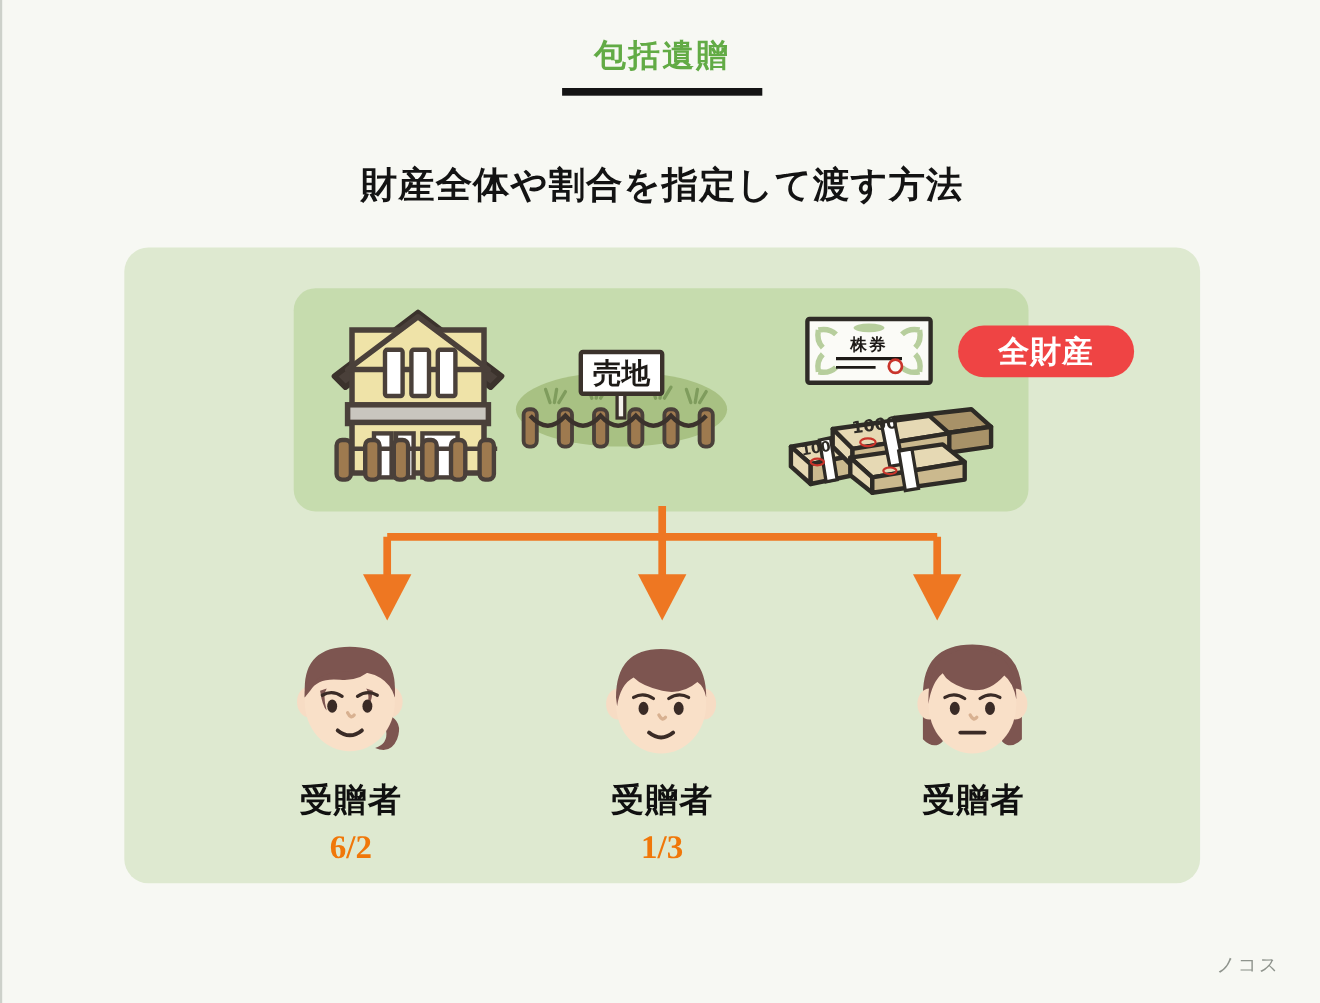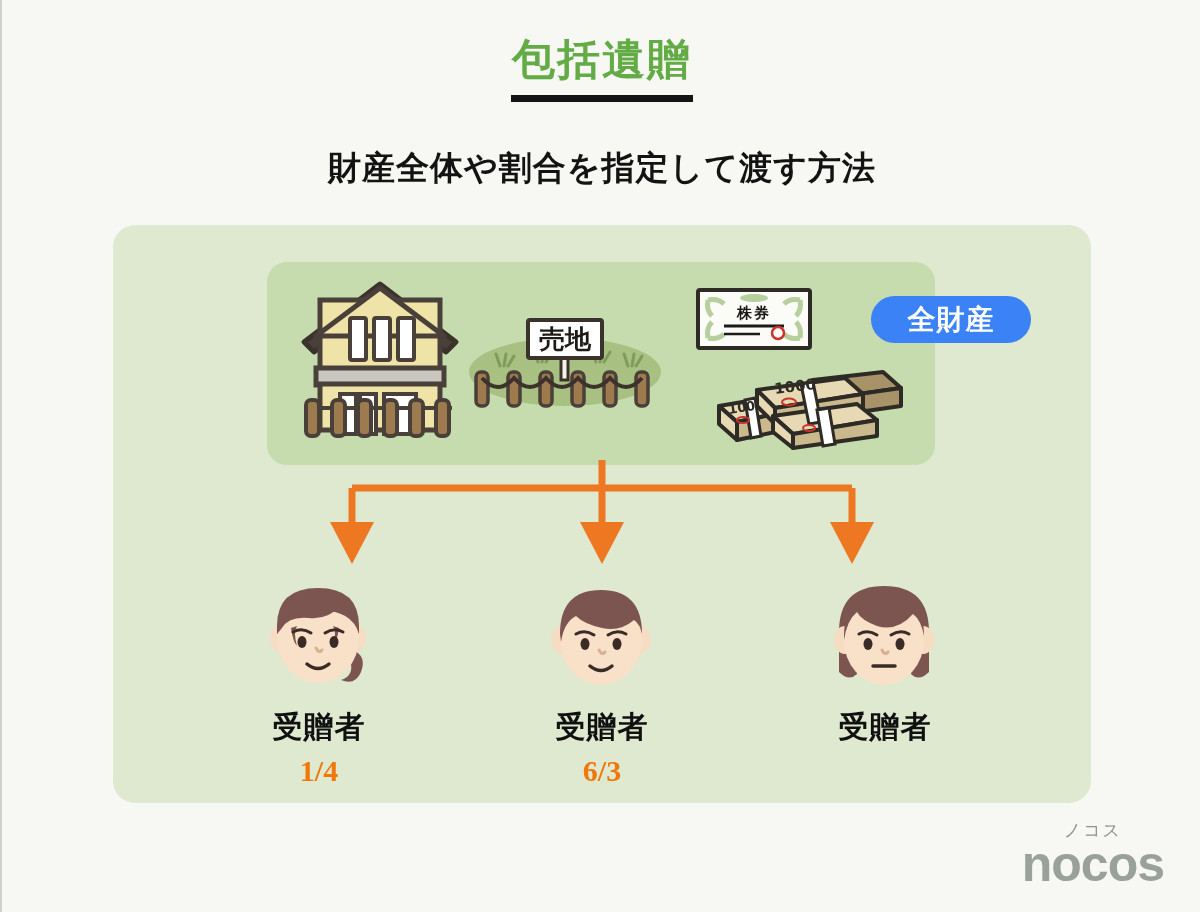--- a/index.html
+++ b/index.html
@@ -19,21 +19,21 @@
 
   
   .title-wrap {
     position: absolute;
     top: 36px;
     left: 0;
     width: 1200px;
     text-align: center;
   }
   .title {
-    font-size: 43px;
+    font-size: 29px;
     font-weight: bold;
     color: #62ab45;
     letter-spacing: 2px;
     line-height: 1.1;
     display: inline-block;
   }
   .title-rule {
     display: block;
     margin: 12px auto 0 auto;
     width: 182px;
@@ -72,36 +72,36 @@
     border-radius: 20px;
   }
 
   
   .badge {
     position: absolute;
     left: 869px;
     top: 296px;
     width: 160px;
     height: 47px;
-    background: #3b82f6;
+    background: #ef4444;
     border-radius: 24px;
     color: #ffffff;
     font-size: 28px;
     font-weight: bold;
     display: flex;
     align-items: center;
     justify-content: center;
     letter-spacing: 1px;
   }
 
   
   .asset { position: absolute; }
   .asset-house { left: 296px; top: 272px; }
   .asset-land  { left: 460px; top: 300px; }
-  .asset-stock { left: 692px; top: 286px; }
+  .asset-stock { left: 728px; top: 286px; }
   .asset-cash  { left: 703px; top: 358px; }
 
   
   .arrows {
     position: absolute;
     left: 300px;
     top: 460px;
     width: 600px;
     height: 110px;
   }
@@ -319,40 +319,40 @@
         <path d="M82 52 Q80 66 76 70 Q80 56 76 50 Z" fill="#7D5550"></path>
         <ellipse cx="45" cy="66" rx="4.5" ry="6" fill="#3A2B26"></ellipse>
         <ellipse cx="77" cy="66" rx="4.5" ry="6" fill="#3A2B26"></ellipse>
         <path d="M36 56 Q45 51 54 57" fill="none" stroke="#3A2B26" stroke-width="3" stroke-linecap="round"></path>
         <path d="M68 57 Q77 51 86 56" fill="none" stroke="#3A2B26" stroke-width="3" stroke-linecap="round"></path>
         <path d="M59 72 Q62 78 65 74" fill="none" stroke="#D8B191" stroke-width="3" stroke-linecap="round"></path>
         <path d="M50 88 Q61 97 72 88" fill="none" stroke="#3A2B26" stroke-width="3.5" stroke-linecap="round"></path>
       </svg>
     </div>
     <div class="recipient-name">受贈者</div>
-    <div class="recipient-share">1/4</div>
+    <div class="recipient-share">6/2</div>
   </div>
 
   <div class="recipient">
     <div class="face-holder">
       <svg width="124" height="120" viewBox="0 0 124 120" aria-hidden="true">
         <ellipse cx="22" cy="64" rx="11" ry="14" fill="#F7DCC4"></ellipse>
         <ellipse cx="100" cy="64" rx="11" ry="14" fill="#F7DCC4"></ellipse>
         <ellipse cx="61" cy="64" rx="41" ry="45" fill="#F9E0C8"></ellipse>
         <path d="M20 58 Q20 14 61 14 Q102 14 102 58 Q100 48 94 44 Q80 56 62 52 Q44 48 36 40 Q24 46 21 66 Z" fill="#7D5550"></path>
         <ellipse cx="45" cy="68" rx="4.5" ry="6" fill="#3A2B26"></ellipse>
         <ellipse cx="77" cy="68" rx="4.5" ry="6" fill="#3A2B26"></ellipse>
         <path d="M36 58 Q45 53 54 59" fill="none" stroke="#3A2B26" stroke-width="3" stroke-linecap="round"></path>
         <path d="M68 59 Q77 53 86 58" fill="none" stroke="#3A2B26" stroke-width="3" stroke-linecap="round"></path>
         <path d="M59 74 Q62 80 65 76" fill="none" stroke="#D8B191" stroke-width="3" stroke-linecap="round"></path>
         <path d="M50 90 Q61 99 72 90" fill="none" stroke="#3A2B26" stroke-width="3.5" stroke-linecap="round"></path>
       </svg>
     </div>
     <div class="recipient-name">受贈者</div>
-    <div class="recipient-share">6/3</div>
+    <div class="recipient-share">1/3</div>
   </div>
 
   <div class="recipient">
     <div class="face-holder">
       <svg width="124" height="120" viewBox="0 0 124 120" aria-hidden="true">
         <path d="M16 56 Q16 10 61 10 Q106 10 106 56 L106 96 Q96 106 88 98 L88 60 L34 60 L34 98 Q26 106 16 96 Z" fill="#7D5550"></path>
         <ellipse cx="22" cy="64" rx="11" ry="14" fill="#F7DCC4"></ellipse>
         <ellipse cx="100" cy="64" rx="11" ry="14" fill="#F7DCC4"></ellipse>
         <ellipse cx="61" cy="64" rx="40" ry="45" fill="#F9E0C8"></ellipse>
         <path d="M21 60 Q21 14 61 14 Q101 14 101 60 Q98 44 90 38 Q74 56 54 50 Q38 44 34 36 Q24 44 21 64 Z" fill="#7D5550"></path>
@@ -364,14 +364,13 @@
         <path d="M50 90 L72 90" fill="none" stroke="#3A2B26" stroke-width="3.5" stroke-linecap="round"></path>
       </svg>
     </div>
     <div class="recipient-name">受贈者</div>
   </div>
 
 </div>
 
 <div class="logo">
   <div class="logo-ruby">ノコス</div>
-  <div class="logo-text">nocos</div>
 </div>
 
 </body></html>

